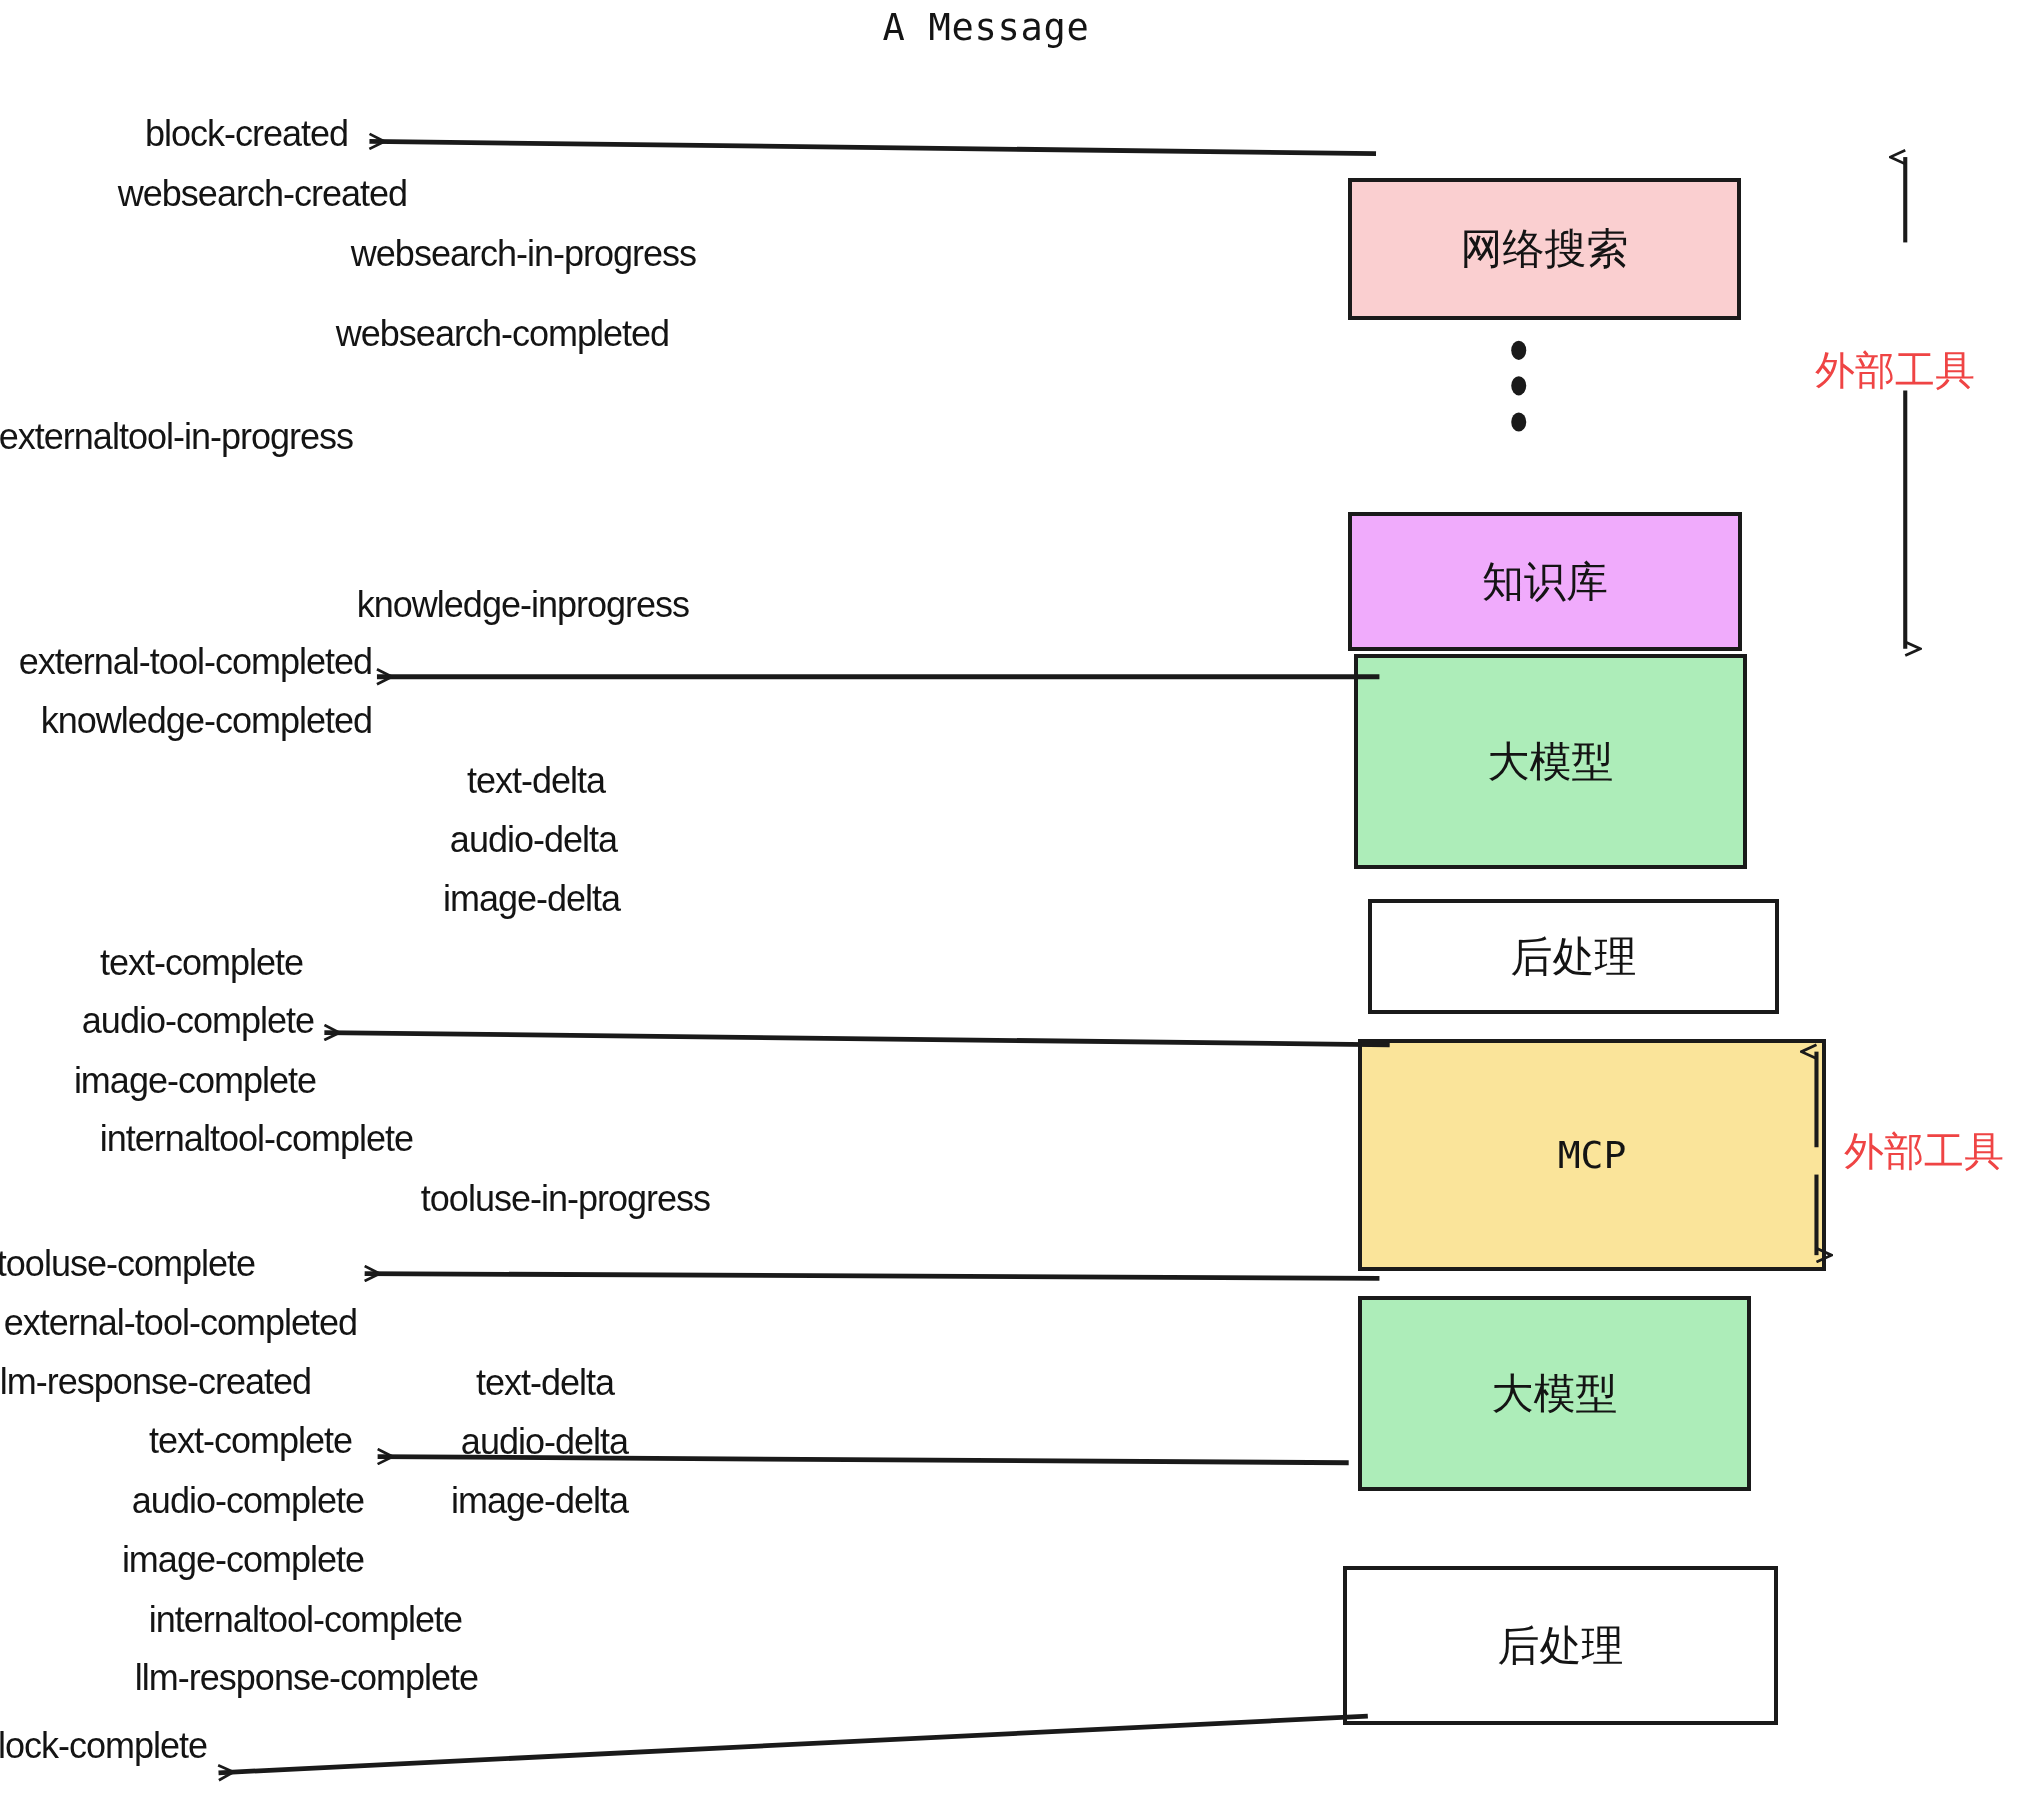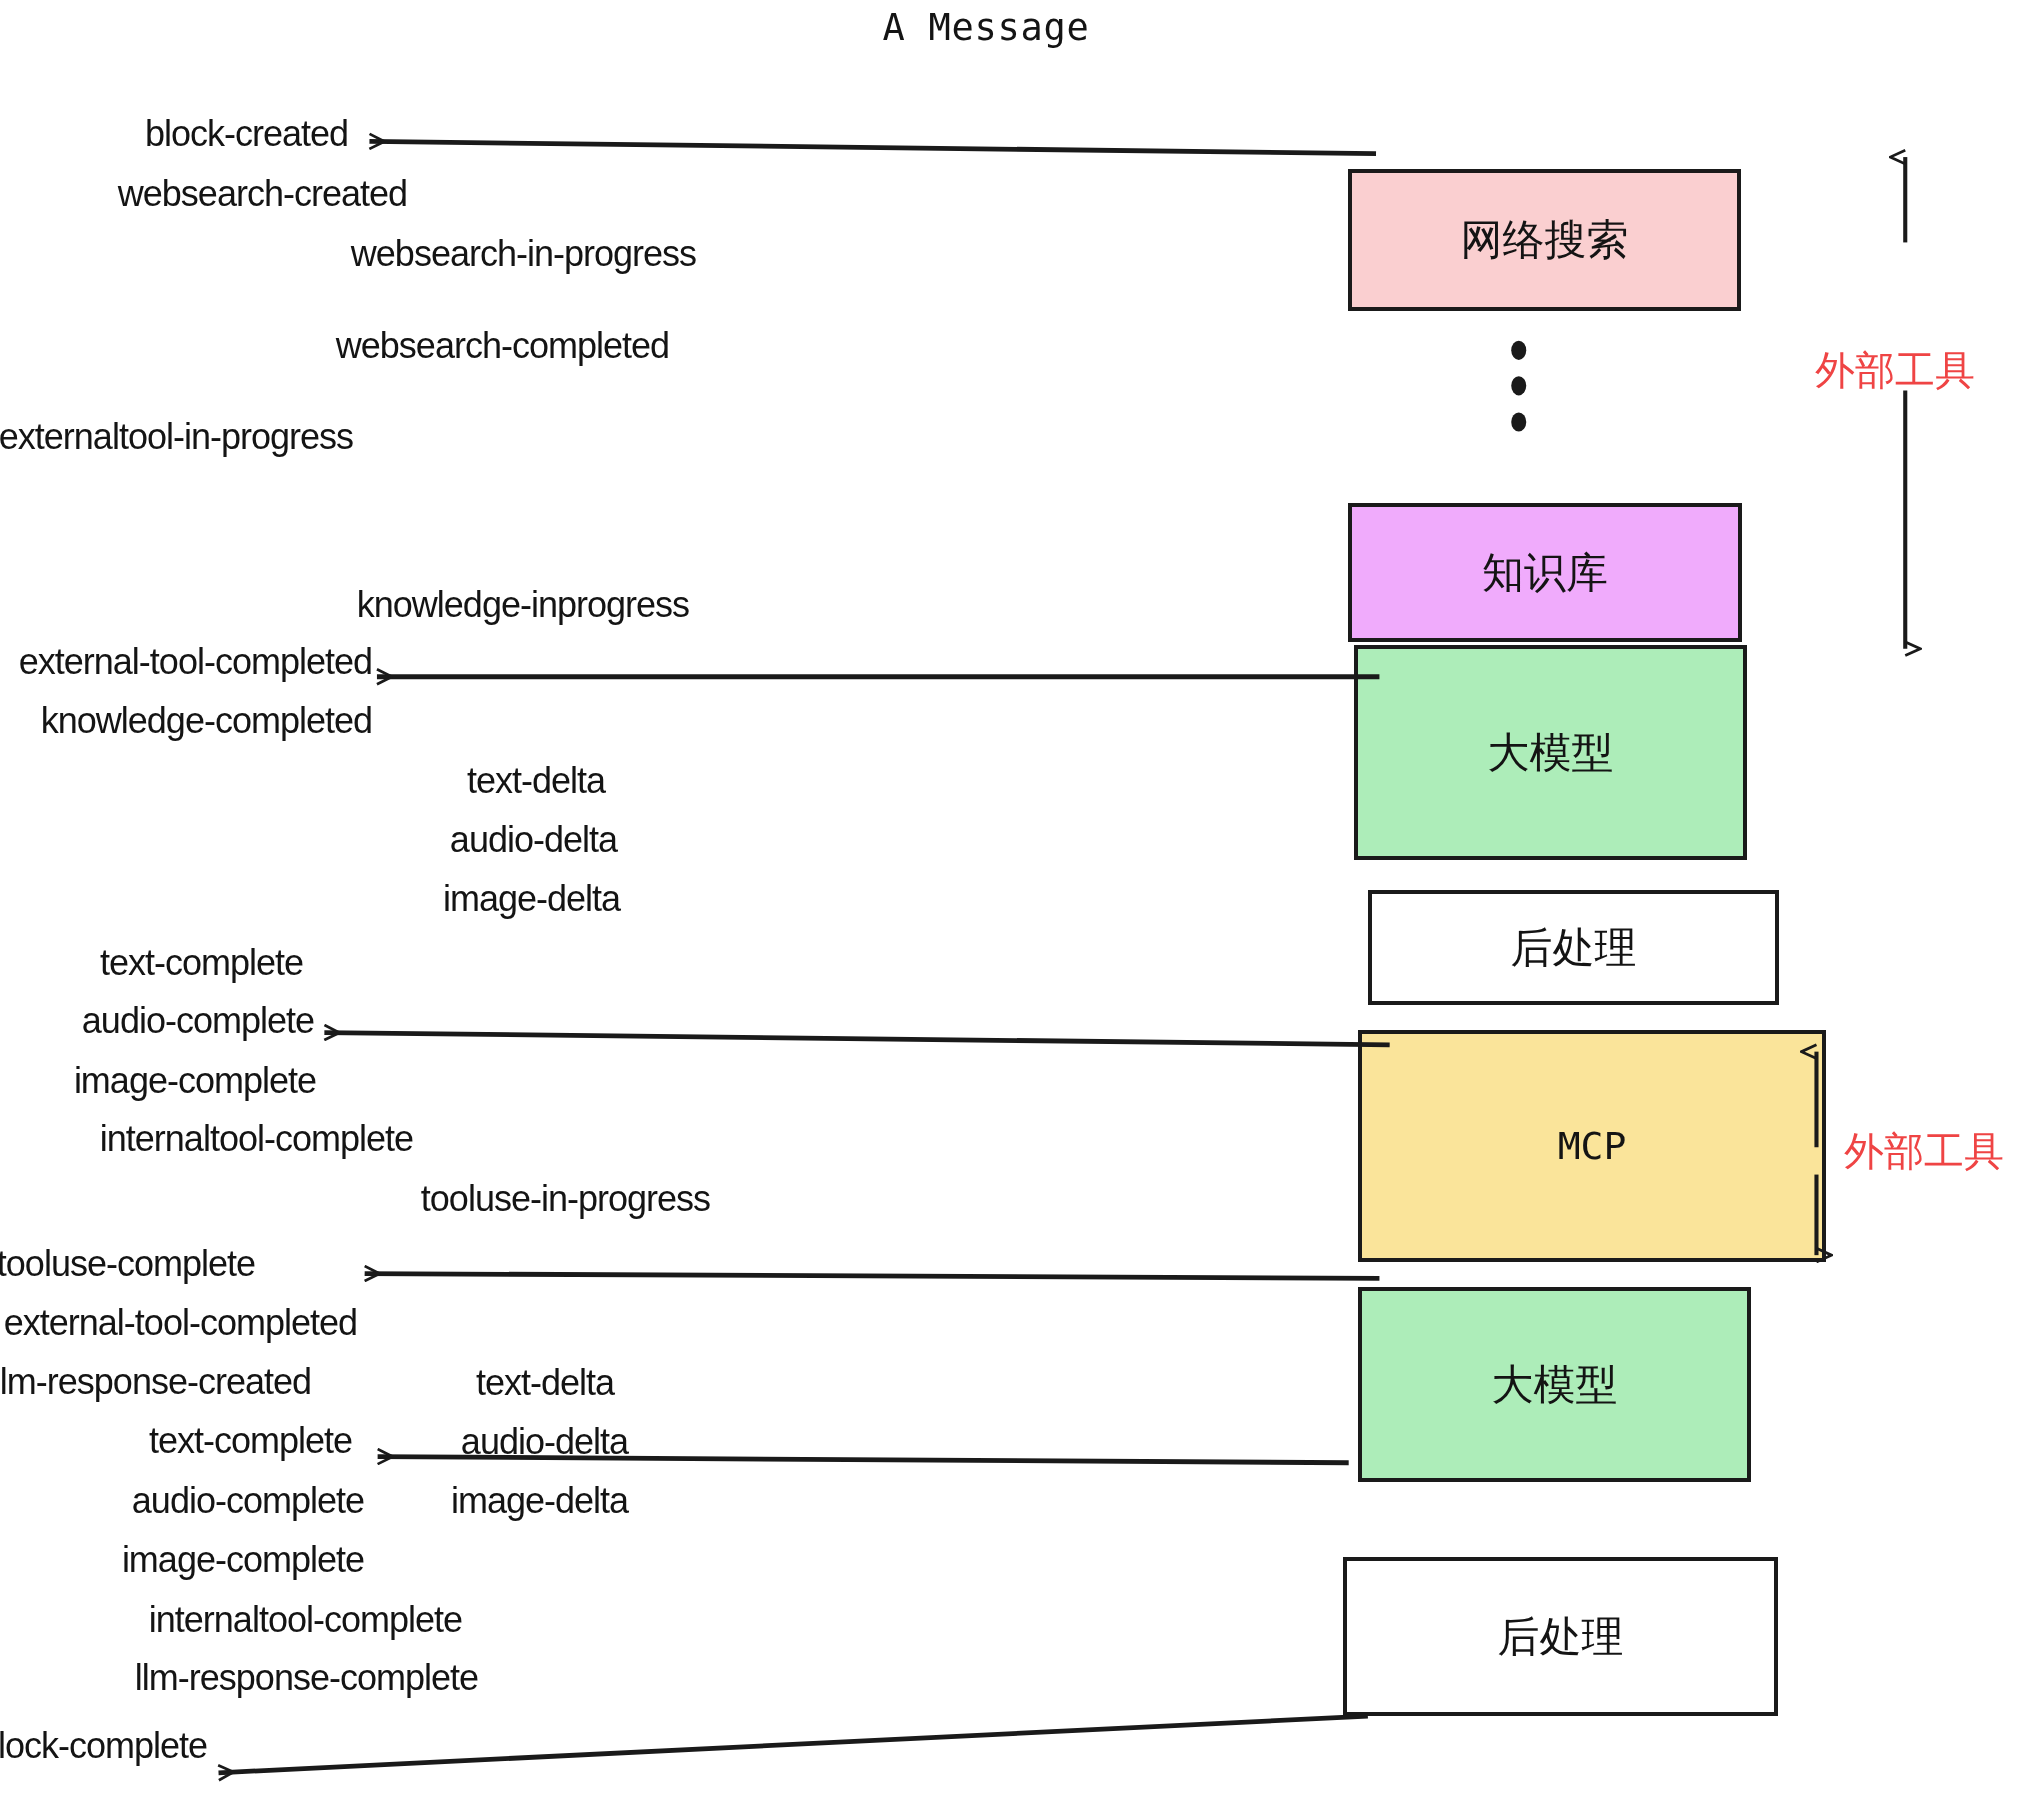--- a/index.html
+++ b/index.html
@@ -23,21 +23,21 @@
     color:#141414;
     white-space:nowrap;
     letter-spacing:0.7px;
   }
   .boxlabel{
     position:absolute;
     font-family:"DejaVu Sans","Liberation Sans",sans-serif;
     font-size:42px;
     color:#141414;
     white-space:nowrap;
-    display:flex;align-items:center;justify-content:center;
+    display:flex;align-items:center;justify-content:center;margin-top:9px;
   }
   .boxlabel.mono{
     font-family:"DejaVu Sans Mono","Liberation Mono",monospace;
     font-size:38px;
   }
   .sidelabel{
     position:absolute;
     font-family:"DejaVu Sans","Liberation Sans",sans-serif;
     font-size:40px;
     color:#ef4444;
@@ -88,21 +88,21 @@
         <line x1="2790" y1="572" x2="2790" y2="950" stroke="#1A1A1A" stroke-width="6" marker-end="url(#ahv)"></line>
         <line x1="2660" y1="1680" x2="2660" y2="1540" stroke="#1A1A1A" stroke-width="6" marker-end="url(#ahv)"></line>
         <line x1="2660" y1="1720" x2="2660" y2="1838" stroke="#1A1A1A" stroke-width="6" marker-end="url(#ahv)"></line>
       </g>
   </svg>
 
   <div id="events">
       <div class="evt r" style="left: 348px; top: 116px;">block-created</div>
       <div class="evt r" style="left: 407px; top: 176px;">websearch-created</div>
       <div class="evt r" style="left: 696px; top: 236px;">websearch-in-progress</div>
-      <div class="evt r" style="left: 669px; top: 328px;">websearch-completed</div>
+      <div class="evt r" style="left: 669px; top: 316px;">websearch-completed</div>
       <div class="evt r" style="left: 353px; top: 419px;">externaltool-in-progress</div>
       <div class="evt r" style="left: 689px; top: 587px; text-align: right;">knowledge-inprogress</div>
       <div class="evt r" style="left: 372px; top: 644px;">external-tool-completed</div>
       <div class="evt r" style="left: 372px; top: 703px;">knowledge-completed</div>
       <div class="evt r" style="left: 605px; top: 763px;">text-delta</div>
       <div class="evt r" style="left: 617px; top: 822px;">audio-delta</div>
       <div class="evt r" style="left: 620px; top: 881px;">image-delta</div>
       <div class="evt r" style="left: 303px; top: 945px;">text-complete</div>
       <div class="evt r" style="left: 314px; top: 1003px;">audio-complete</div>
       <div class="evt r" style="left: 316px; top: 1063px;">image-complete</div>

